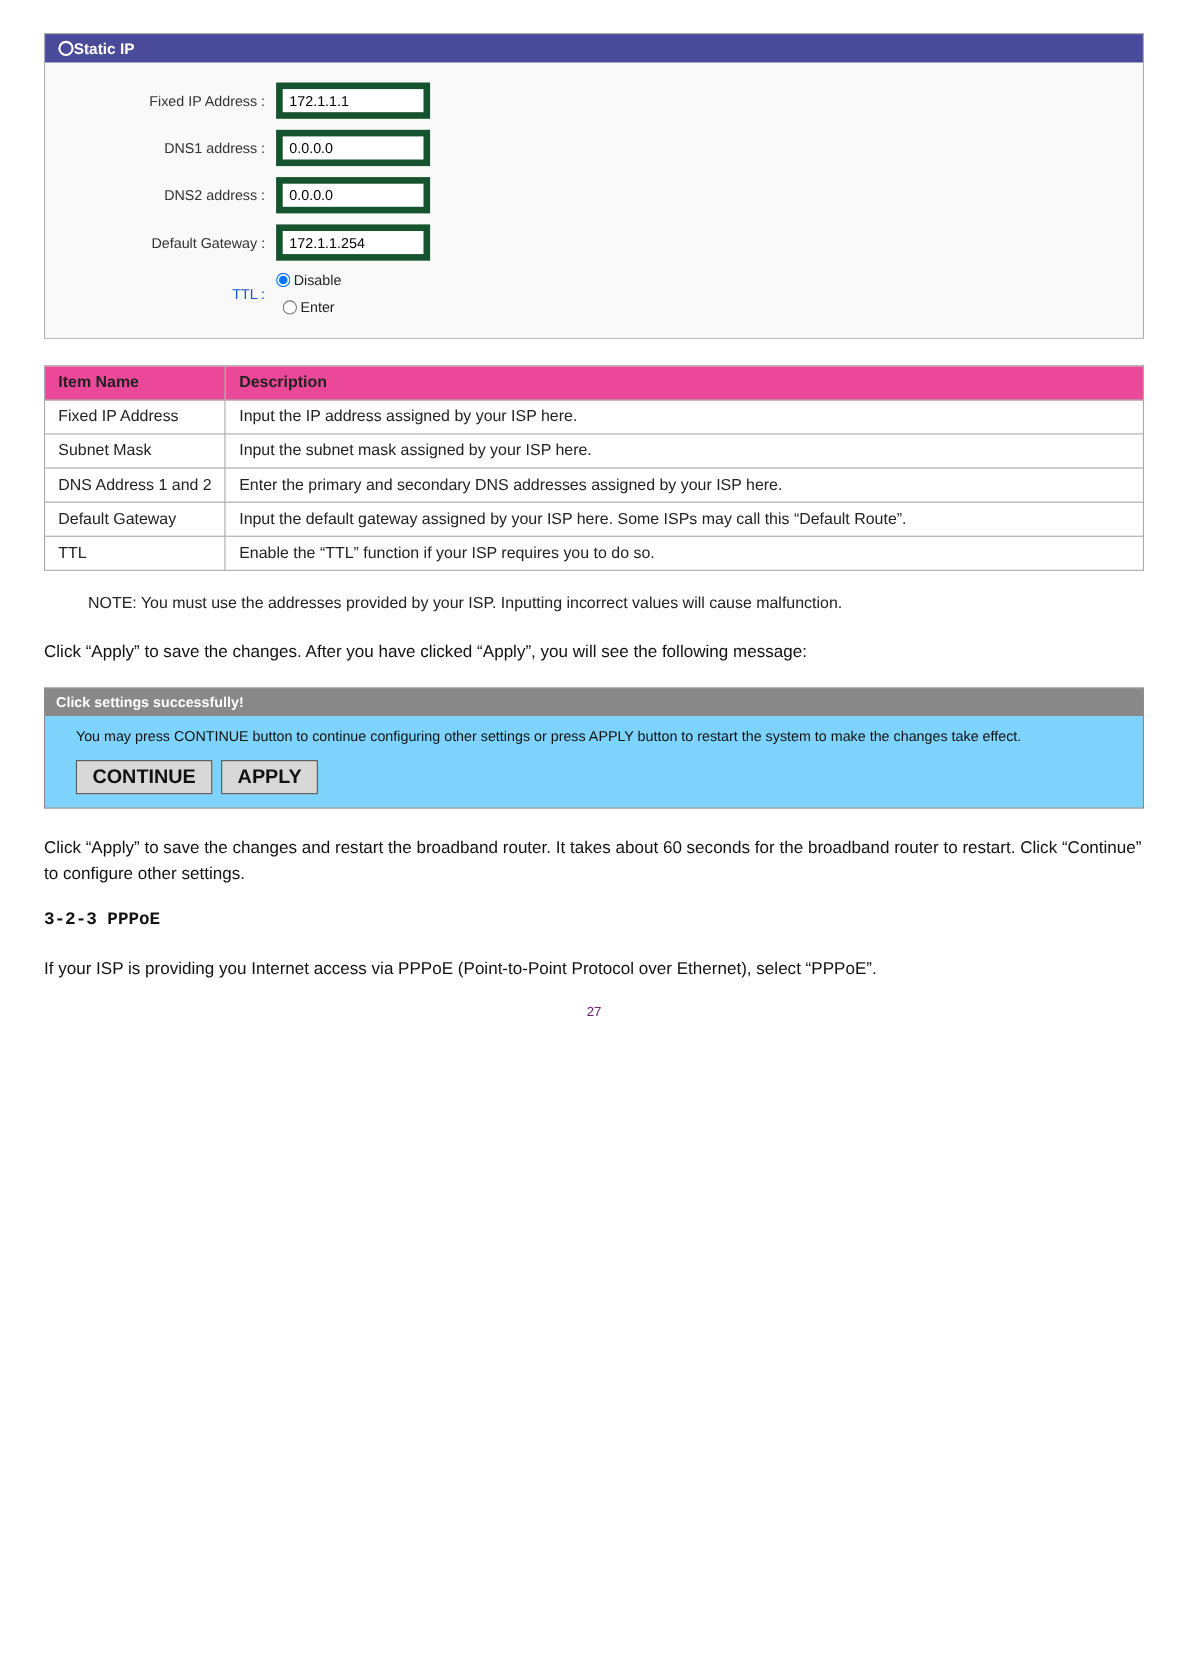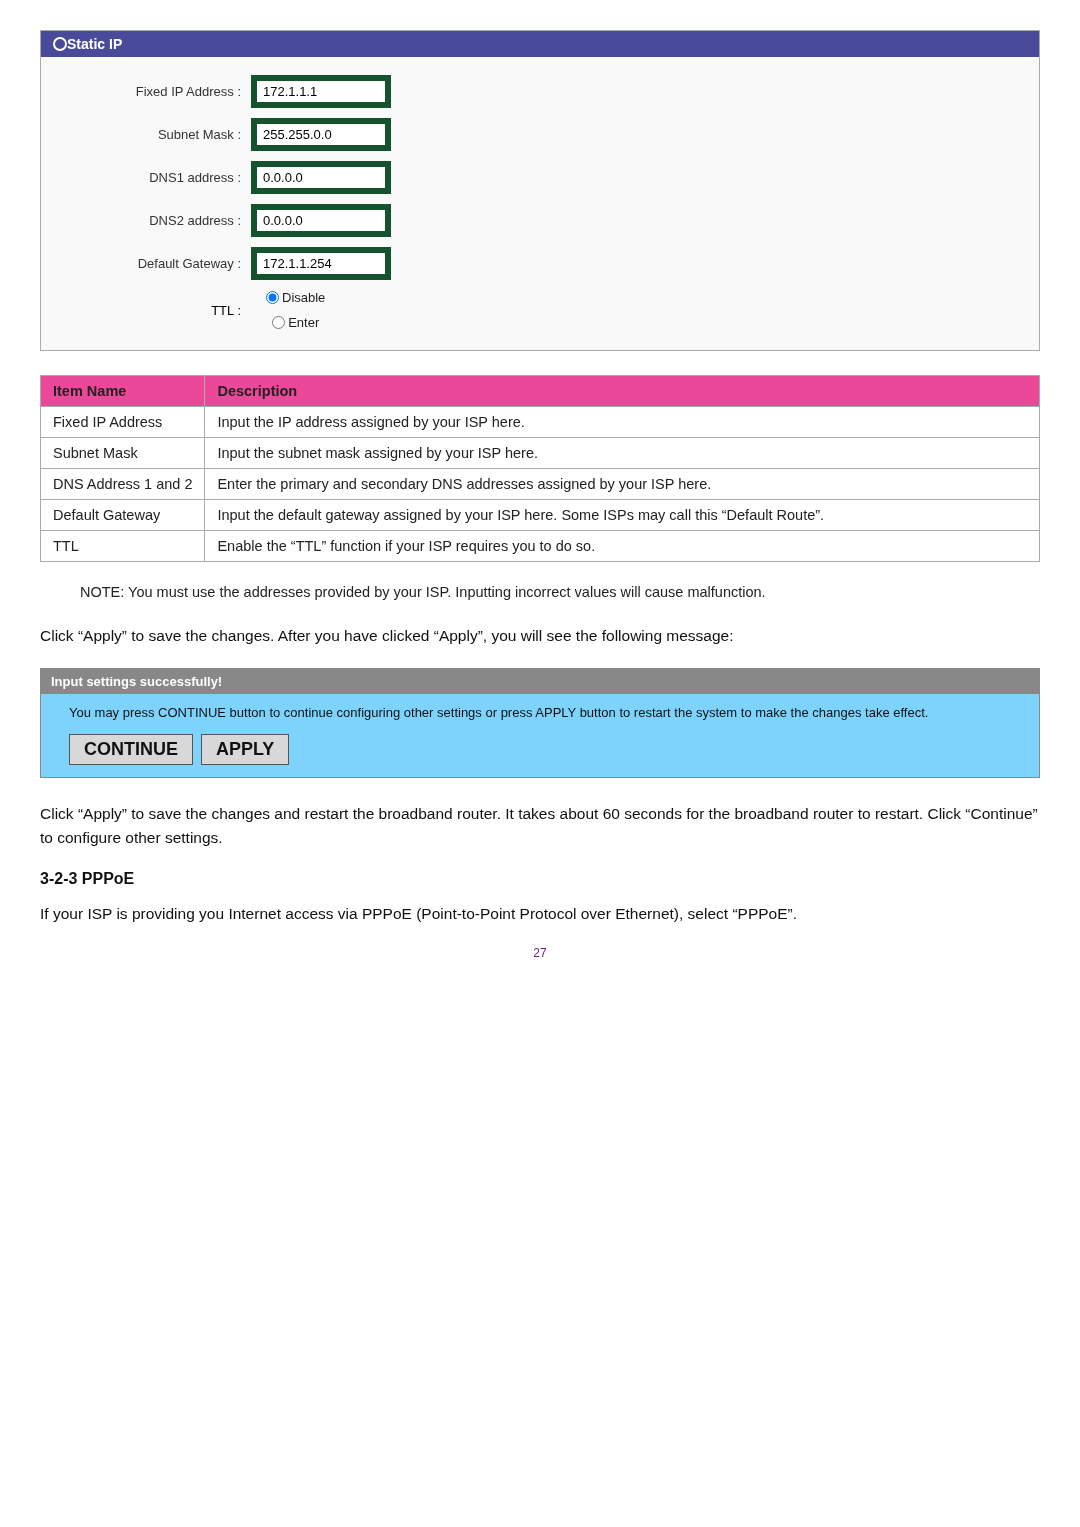--- a/index.html
+++ b/index.html
@@ -58,23 +58,23 @@
       background: #fff;
     }
     .ttl-row {
       display: flex;
       align-items: center;
       margin-bottom: 2px;
     }
     .ttl-label {
       text-align: right;
       width: 180px;
-      margin-right: 25px;
-      font-size: 13px;
-      color: #000000;
+      margin-right: 10px;
+      font-size: 13px;
+      color: #1d4ed8;
     }
     .radio-group {
       display: flex;
       align-items: center;
       gap: 10px;
       font-size: 13px;
       flex-direction: column;
     }
     .radio-group label {
       display: flex;
@@ -158,22 +158,23 @@
       font-size: 18px;
       font-weight: bold;
       cursor: pointer;
       color: #111;
     }
 
     
     .section-heading {
       font-size: 16px;
       font-weight: bold;
-      margin-bottom: 14px;
-      color: #111;
+      margin-bottom: 24px;
+      color: #111;
+      font-family: Liberation Mono, monospace;
     }
 
     
     .page-number {
       text-align: center;
       margin-top: 19px;
       font-size: 12px;
       color: #701a75;
     }
   </style>
@@ -184,24 +185,20 @@
   <div class="static-ip-header">
     <span class="circle-icon"></span>
     <span>Static IP</span>
   </div>
   <div class="static-ip-body">
 
     <div id="static-ip-fields">
         <div class="form-row">
           <span class="form-label">Fixed IP Address :</span>
           <input type="text" class="form-input" value="172.1.1.1" style="">
-        </div>
-        <div class="form-row">
-          <span class="form-label">Subnet Mask :</span>
-          <input type="text" class="form-input" value="255.255.0.0" style="">
         </div>
         <div class="form-row">
           <span class="form-label">DNS1 address :</span>
           <input type="text" class="form-input" value="0.0.0.0" style="">
         </div>
         <div class="form-row">
           <span class="form-label">DNS2 address :</span>
           <input type="text" class="form-input" value="0.0.0.0" style="">
         </div>
         <div class="form-row">
@@ -257,21 +254,21 @@
     </tbody>
 </table>
 
 <div class="note-block">
   <p>NOTE: You must use the addresses provided by your ISP. Inputting incorrect values will cause malfunction.</p>
 </div>
 
 <p class="body-para">Click “Apply” to save the changes. After you have clicked “Apply”, you will see the following message:</p>
 
 <div class="save-settings-box">
-  <div class="save-settings-header">Input settings successfully!</div>
+  <div class="save-settings-header">Click settings successfully!</div>
   <div class="save-settings-body">
     <p>You may press CONTINUE button to continue configuring other settings or press APPLY button to restart the system to make the changes take effect.</p>
     <div class="btn-row">
       <button class="btn">CONTINUE</button>
       <button class="btn">APPLY</button>
     </div>
   </div>
 </div>
 
 <p class="body-para">Click “Apply” to save the changes and restart the broadband router. It takes about 60 seconds for the broadband router to restart. Click “Continue” to configure other settings.</p>

